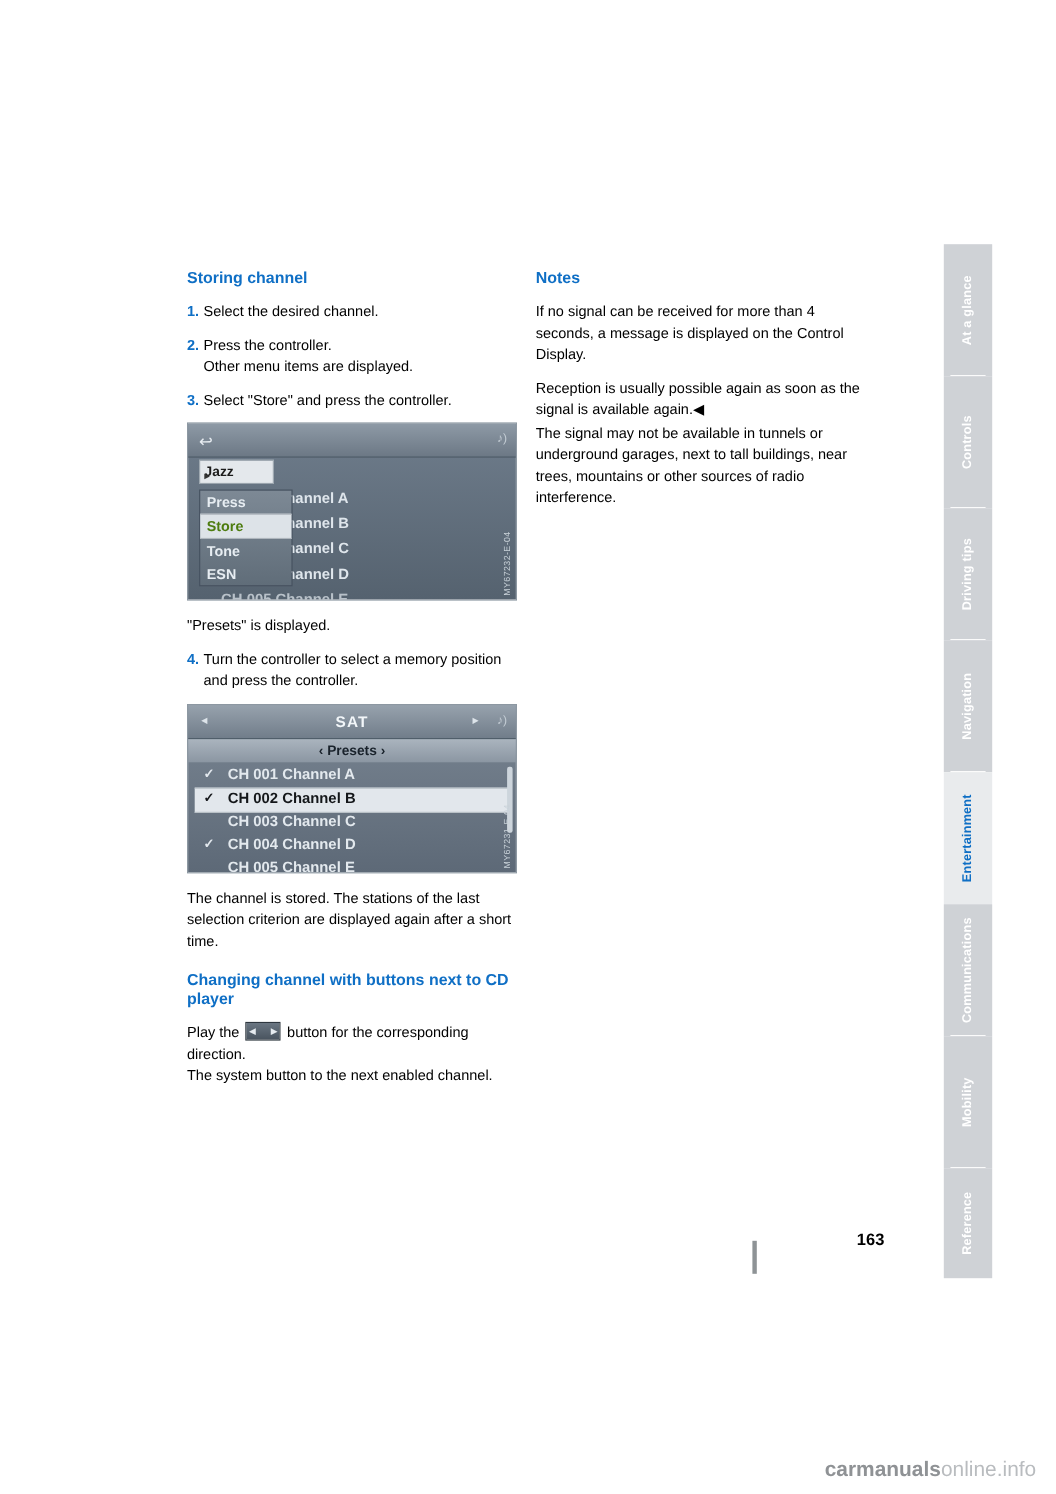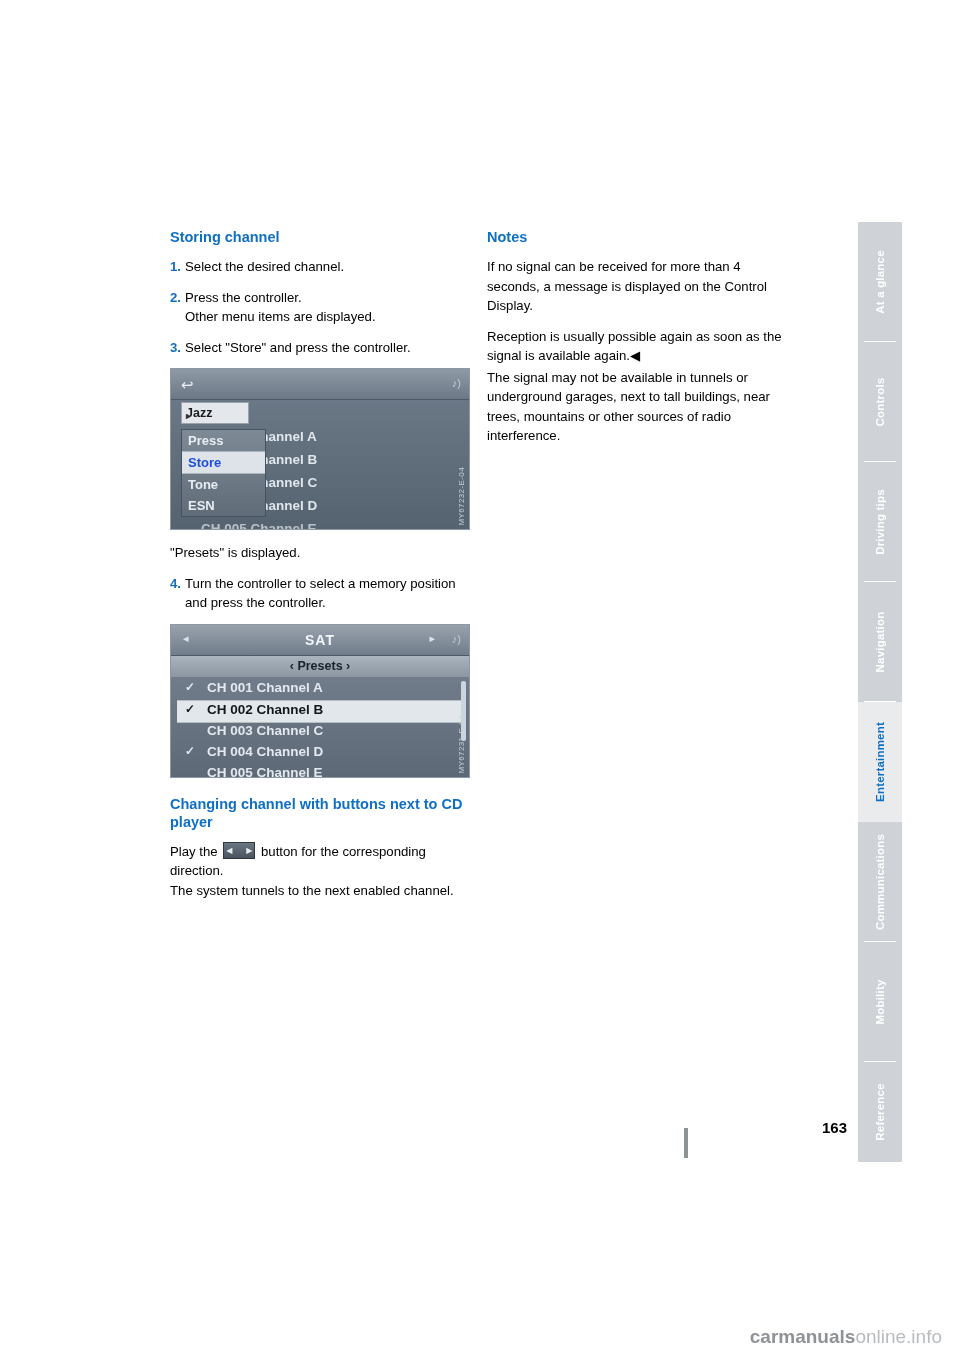--- a/index.html
+++ b/index.html
@@ -72,21 +72,21 @@
     position: absolute;
     left: 487px;
     top: 228px;
     width: 303px;
   }
 
   h2.head {
     color: #0f6fc5;
     font-size: 14.5px;
     font-weight: bold;
-    margin: 0 0 11px 0;
+    margin: 16px 0 11px 0;
     line-height: 18px;
   }
   .body-text {
     font-size: 13.2px;
     line-height: 19.5px;
     color: #000000;
   }
   .step {
     display: flex;
     margin-bottom: 11px;
@@ -190,21 +190,21 @@
   .s1-menu .mi {
     height: 21px;
     line-height: 21px;
     padding-left: 6px;
     font-size: 13px;
     font-weight: bold;
     color: #e7edf2;
   }
   .s1-menu .mi.sel {
     background: #dde3e8;
-    color: #1d4ed8;
+    color: #4d7c0f;
     border-top: 1px solid #aeb6bd;
     border-bottom: 1px solid #aeb6bd;
   }
   .s1-code {
     position: absolute;
     right: 3px; bottom: 3px;
     font-size: 8px;
     color: #c9d2d9;
     writing-mode: vertical-rl;
     transform: rotate(180deg);
@@ -281,23 +281,24 @@
   }
   .rocker::after {
     content: "\25B6";
     position: absolute; right: 2px; top: 0px;
     font-size: 8px; color: #e6ebef; line-height: 15px;
   }
 
   
   .page-num {
     position: absolute;
-    left: 822px;
+    left: 764px;
     top: 1119px;
     width: 40px;
+    text-align: right;
     font-size: 15px;
     font-weight: bold;
     color: #000;
   }
   .footer-tick {
     position: absolute;
     left: 684px; top: 1128px;
     width: 4px; height: 30px;
     background: #8e9396;
   }
@@ -441,29 +442,30 @@
         </div>
         <div class="s2-row" style="top:85px;">
           <span class="tick"></span>
           <span class="lbl">CH 005 Channel E</span>
         </div>
       </div>
       <div class="s2-scroll"></div>
       <div class="s2-code">MY67231-E-04</div>
     </div>
 
+    <div class="body-text para">The channel is stored. The stations of the last selection criterion are displayed again after a short time.</div>
 
     <h2 class="head" style="margin-top:17px;">Changing channel with buttons next to CD player</h2>
 
     <div class="body-text para tight">
       <span>Play the</span>
       <span class="rocker"></span>
       <span>button for the corresponding direction.</span>
     </div>
-    <div class="body-text para">The system tunnels to the next enabled channel.</div>
+    <div class="body-text para">The system button to the next enabled channel.</div>
   </div>
 
   <div class="col-right">
     <h2 class="head">Notes</h2>
 
     <div class="body-text para">If no signal can be received for more than 4 seconds, a message is displayed on the Control Display.</div>
 
 
     <div class="body-text">
       <span>Reception is usually possible again as soon as the signal is available again.</span><span>◀</span>

